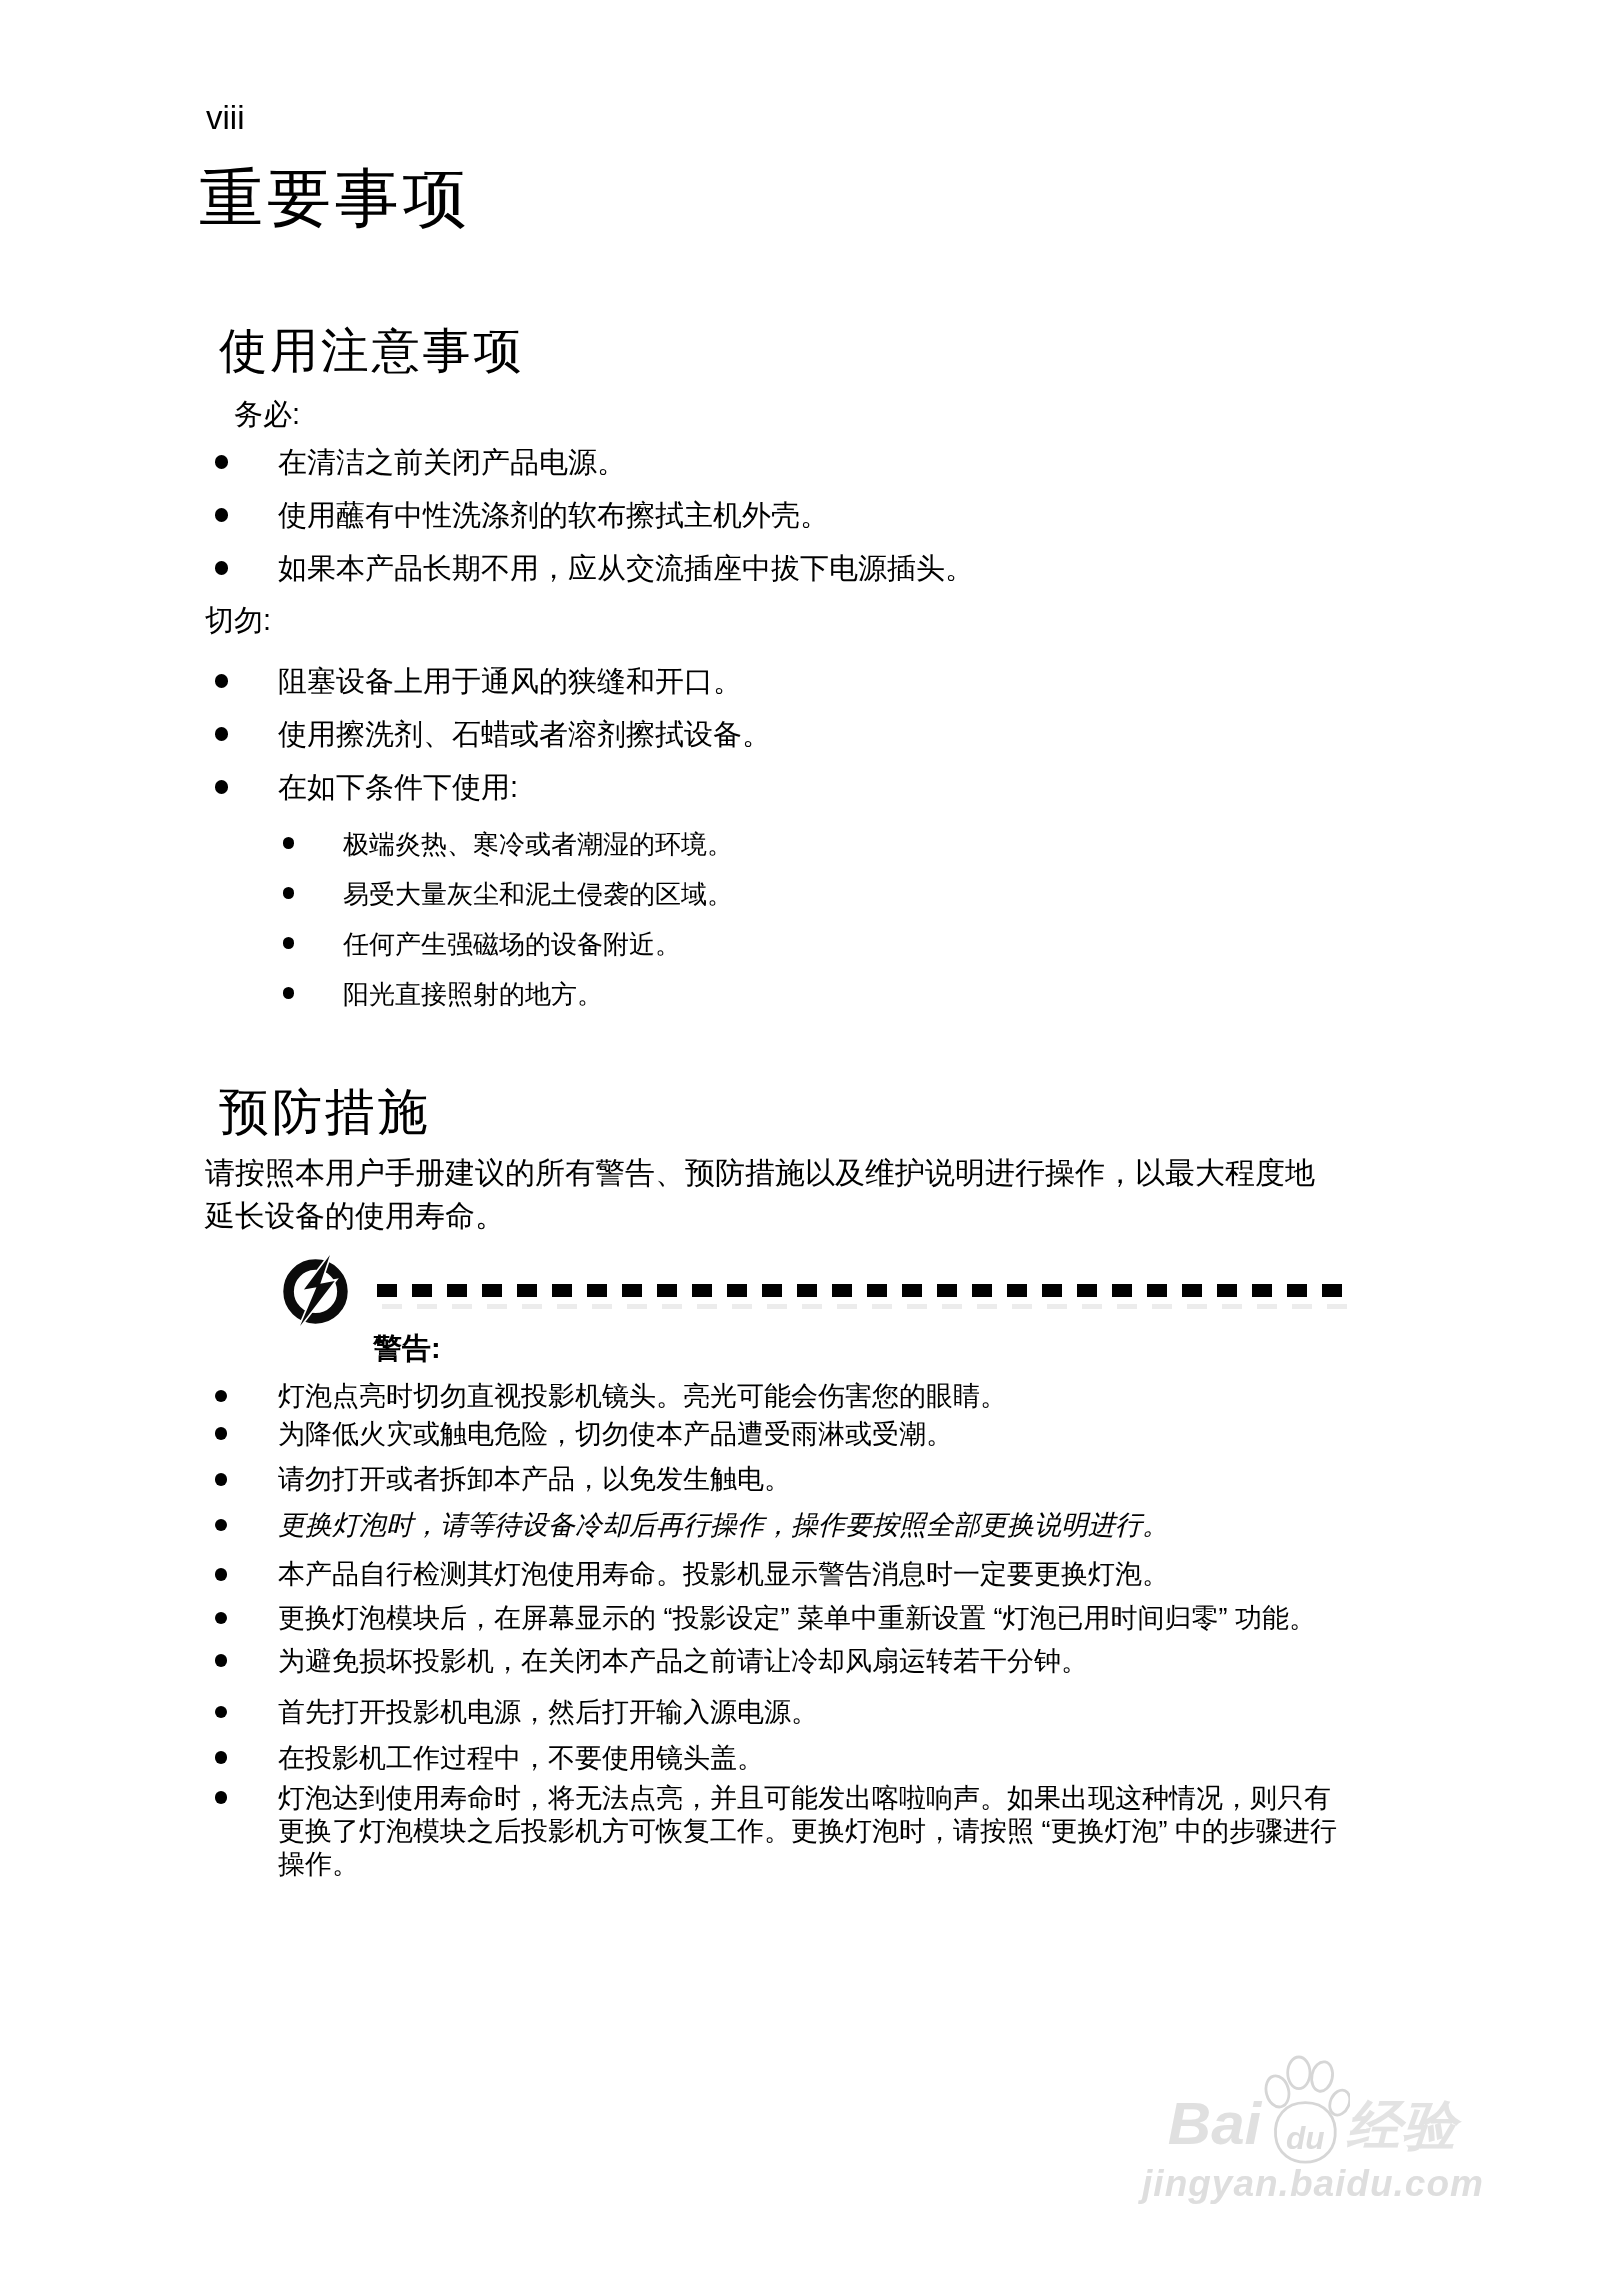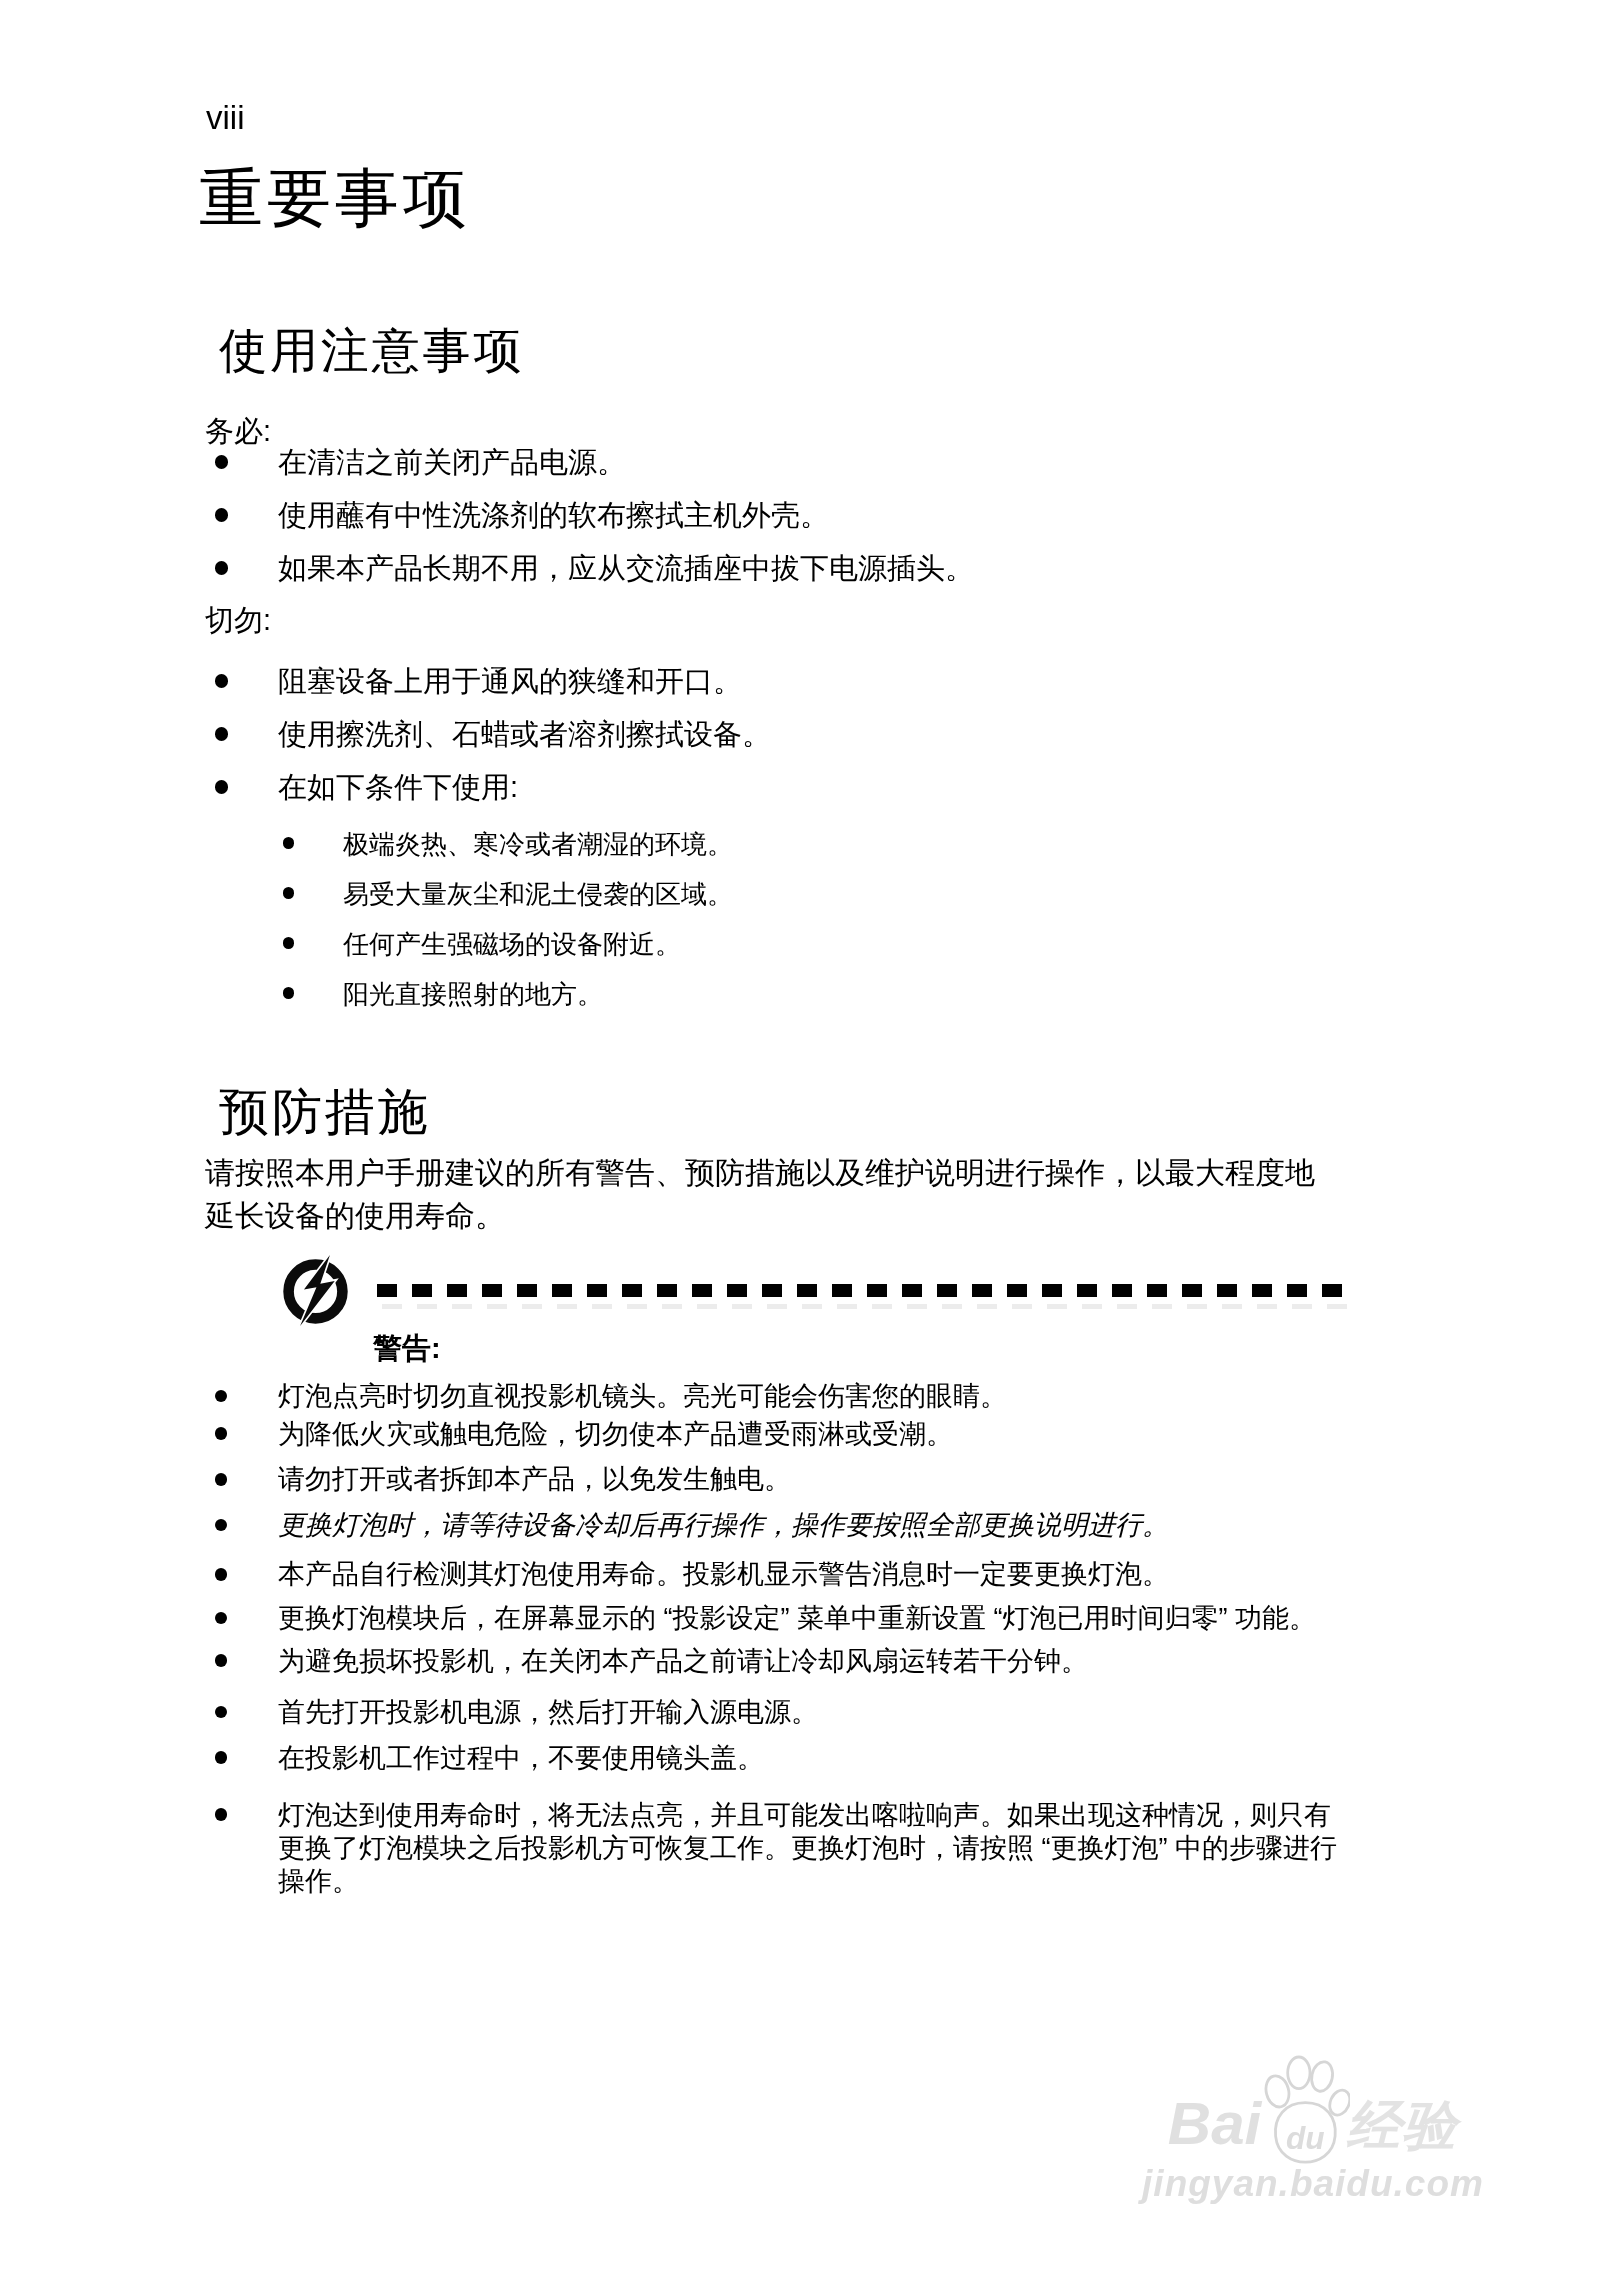--- a/index.html
+++ b/index.html
@@ -8,21 +8,21 @@
     font-family:"Liberation Sans",sans-serif;color:#000;overflow:hidden;padding-left:38px;
   }
   .page-number{position:absolute;left:206px;top:98px;font-size:33px;line-height:39px;}
   .doc-title{position:absolute;left:199px;top:160px;font-size:64px;line-height:77px;
     font-weight:400;letter-spacing:3.9px;margin:0;}
   .heading{position:absolute;left:203px;font-size:48px;line-height:60px;font-weight:400;
     letter-spacing:2.9px;margin:16px;}
   .h-usage{top:305px;}
   .h-precautions{top:1066px;font-size:50px;}
   .label{position:absolute;left:205px;font-size:29px;line-height:35px;}
-  .must-label{top:414px;}
+  .must-label{top:397px;margin-left:29px;}
   .never-label{top:603px;}
   ul.blist{list-style:none;margin:0;padding:0;position:absolute;}
   ul.blist li{position:relative;padding-left:73px;}
   .dot{position:absolute;background:#000;border-radius:50%;}
   .must-list{left:205px;top:436px;width:1217px;}
   .never-list{left:205px;top:655px;width:1217px;}
   .must-list li,.never-list li{font-size:29px;line-height:53px;}
   .must-list .dot,.never-list .dot{left:9.7px;top:19.3px;width:13.5px;height:13.5px;}
   .sub-list{left:270px;top:819px;width:1159px;}
   .sub-list li{font-size:26px;line-height:50px;padding-left:70px;}
@@ -36,21 +36,21 @@
     background:repeating-linear-gradient(90deg,#d9d9d9 0 20px,transparent 20px 35px);}
   .warning-label{position:absolute;left:373px;top:1329px;font-size:29px;font-weight:700;}
   .warning-list{left:205px;top:1380px;width:1217px;}
   .warning-list li{font-size:27px;line-height:33px;width:1072px;margin-bottom:12.6px;}
   .warning-list .dot{left:9.7px;top:9.7px;width:12.6px;height:12.6px;}
   .warning-list li:nth-child(1){margin-bottom:4.8px;}
   .warning-list li:nth-child(4){margin-bottom:16.4px;font-style:italic;}
   .warning-list li:nth-child(5){margin-bottom:10.6px;}
   .warning-list li:nth-child(6){margin-bottom:9.7px;}
   .warning-list li:nth-child(7){margin-bottom:18.3px;}
-  .warning-list li:nth-child(9){margin-bottom:24px;}
+  .warning-list li:nth-child(9){margin-bottom:7px;}
   .watermark{position:absolute;left:1110px;top:2053px;width:406px;text-align:center;font-style:italic;}
   .wm-row{display:flex;align-items:flex-end;justify-content:center;}
   .wm-bai{font-size:60px;font-weight:700;color:#e0e0e0;line-height:1;padding-bottom:13.5px;}
   .wm-cn{font-size:54px;font-weight:700;color:#e3e3e3;line-height:1;padding-bottom:15.4px;letter-spacing:1.9px;}
   .wm-paw{width:93px;height:114px;margin:0 -3.9px;}
   .wm-url{font-size:37px;font-weight:700;color:#dedede;margin-top:-3.9px;letter-spacing:1px;}
 </style>
 </head>
 <body>
 

